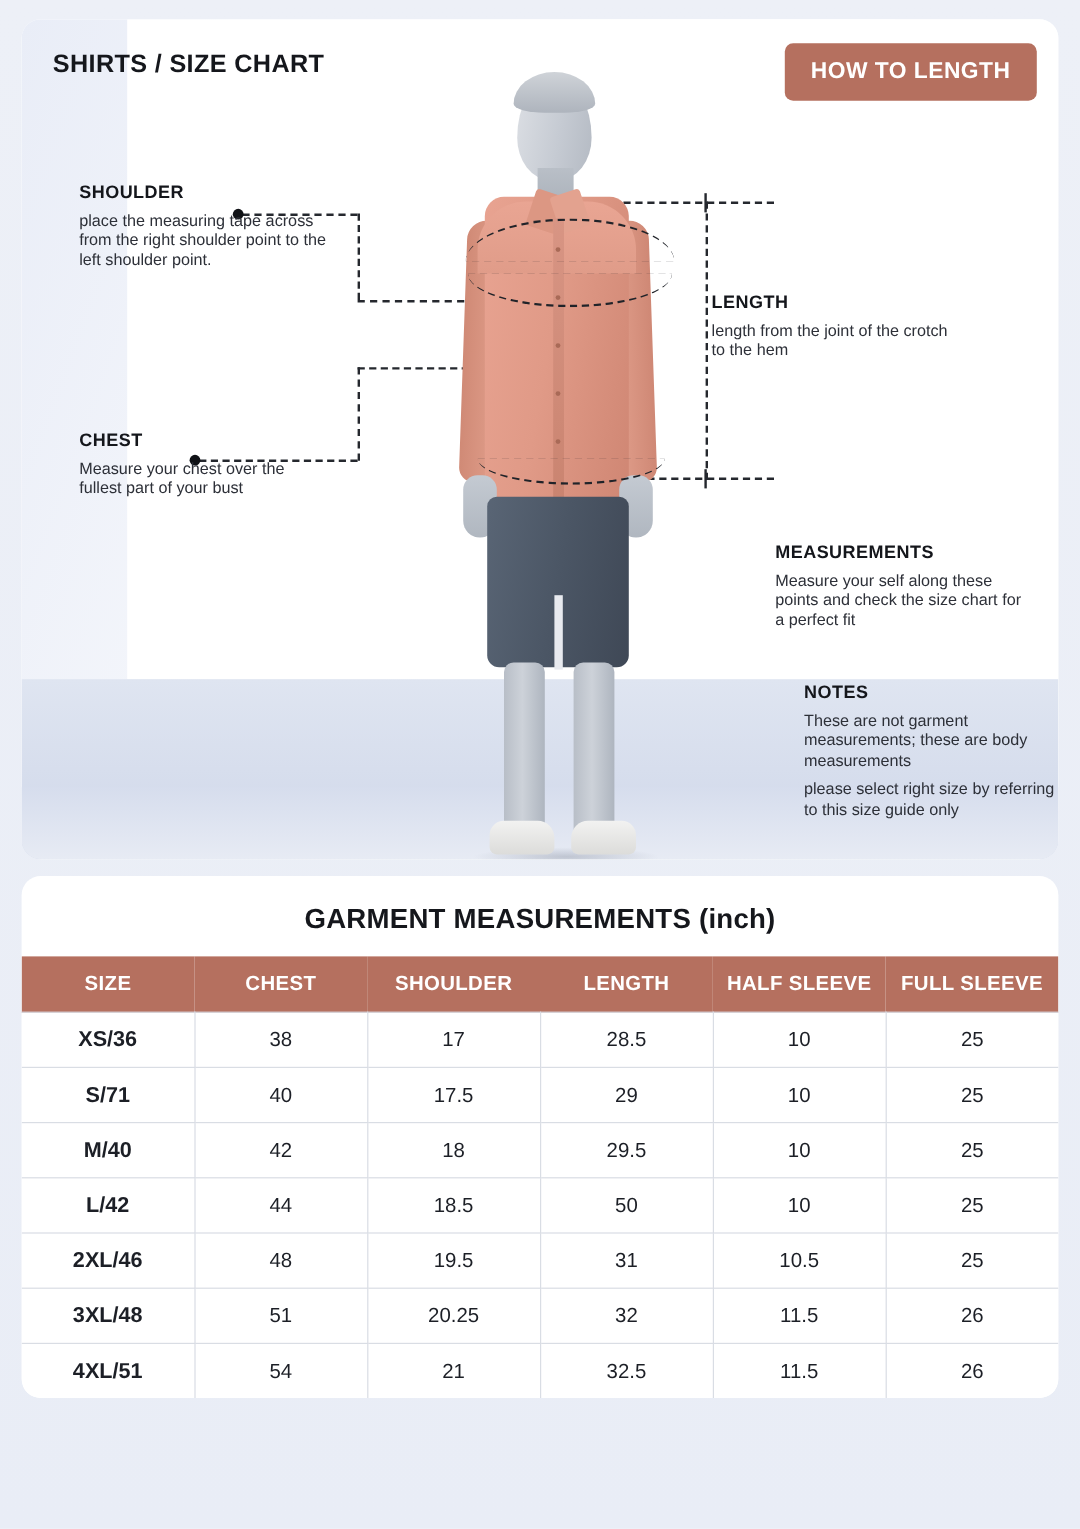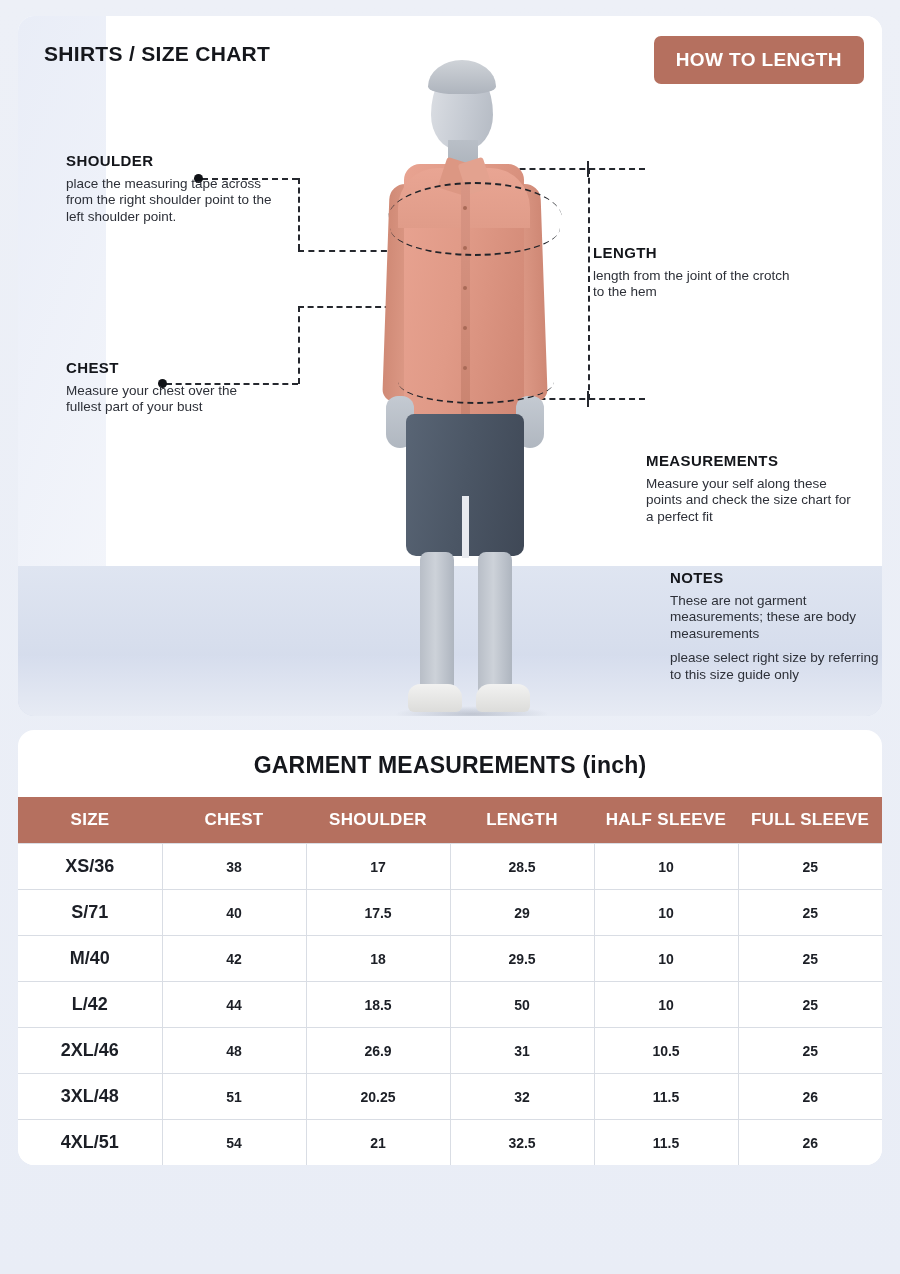--- a/index.html
+++ b/index.html
@@ -297,25 +297,24 @@
     font-size: 17px;
     font-weight: bold;
     padding: 13px 2px;
     letter-spacing: .3px;
     text-align: center;
     border: none;
   }
   tbody td {
     border: 1px solid #d9dde4;
     text-align: center;
-    font-size: 14px;
+    font-size: 17px;
     color: #1c1f26;
     padding: 12px 2px;
     background: #ffffff;
-    font-weight: bold;
   }
   tbody td.size-col {
     font-weight: bold;
     font-size: 18px;
   }
   tbody tr td:first-child { border-left: none; margin-top: 48px; }
   tbody tr td:last-child { border-right: none; }
   tbody tr:last-child td { border-bottom: none; }
 </style>
 </head>
@@ -448,21 +447,21 @@
             <td class="size-col">L/42</td>
             <td>44</td>
             <td>18.5</td>
             <td>50</td>
             <td>10</td>
             <td>25</td>
           </tr>
           <tr>
             <td class="size-col">2XL/46</td>
             <td>48</td>
-            <td>26.9</td>
+            <td>19.5</td>
             <td>31</td>
             <td>10.5</td>
             <td>25</td>
           </tr>
           <tr>
             <td class="size-col">3XL/48</td>
             <td>51</td>
             <td>20.25</td>
             <td>32</td>
             <td>11.5</td>

